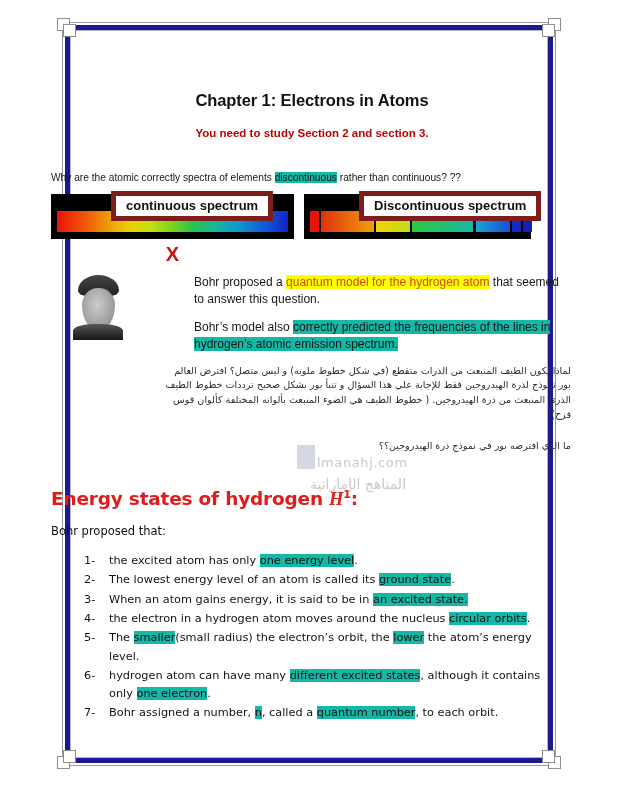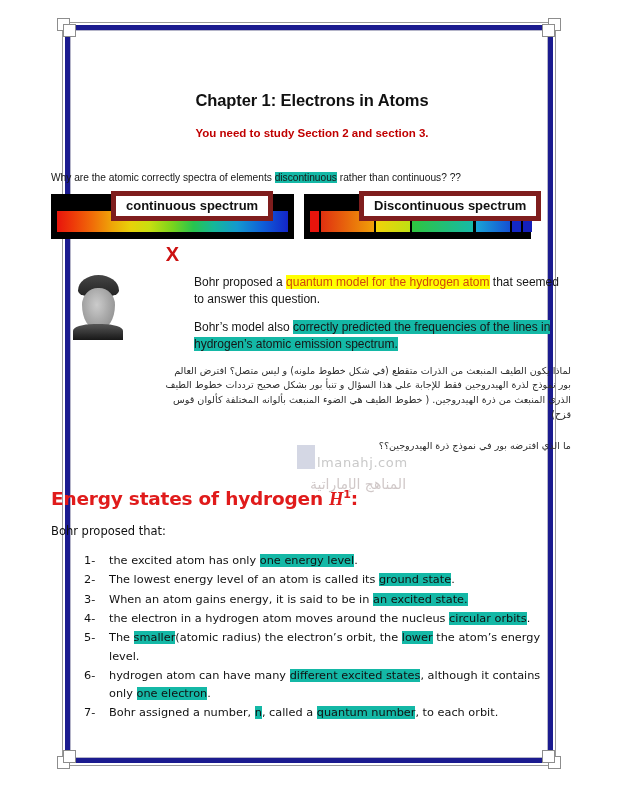--- a/index.html
+++ b/index.html
@@ -367,19 +367,19 @@
       <span>Energy states of hydrogen </span><span class="hsym">H</span><sup>1</sup><span>:</span>
     </div>
 
     <div class="bohr-proposed">Bohr proposed that:</div>
 
     <ol class="points" id="points-list">
         <li><span class="num">1-</span><span>the excited atom has only </span><span class="hl">one energy level</span><span>.</span></li>
         <li><span class="num">2-</span><span>The lowest energy level of an atom is called its </span><span class="hl">ground state</span><span>.</span></li>
         <li><span class="num">3-</span><span>When an atom gains energy, it is said to be in </span><span class="hl">an excited state.</span></li>
         <li><span class="num">4-</span><span>the electron in a hydrogen atom moves around the nucleus </span><span class="hl">circular orbits</span><span>.</span></li>
-        <li><span class="num">5-</span><span>The </span><span class="hl">smaller</span><span>(atomic radius) the electron’s orbit, the </span><span class="hl">lower</span><span> the atom’s energy level.</span></li>
+        <li><span class="num">5-</span><span>The </span><span class="hl">smaller</span><span>(small radius) the electron’s orbit, the </span><span class="hl">lower</span><span> the atom’s energy level.</span></li>
         <li><span class="num">6-</span><span>hydrogen atom can have many </span><span class="hl">different excited states</span><span>, although it contains only </span><span class="hl">one electron</span><span>.</span></li>
         <li><span class="num">7-</span><span>Bohr assigned a number, </span><span class="hl">n</span><span>, called a </span><span class="hl">quantum number</span><span>, to each orbit.</span></li>
       </ol>
 
   </div>
 </div>
 
 </body></html>

